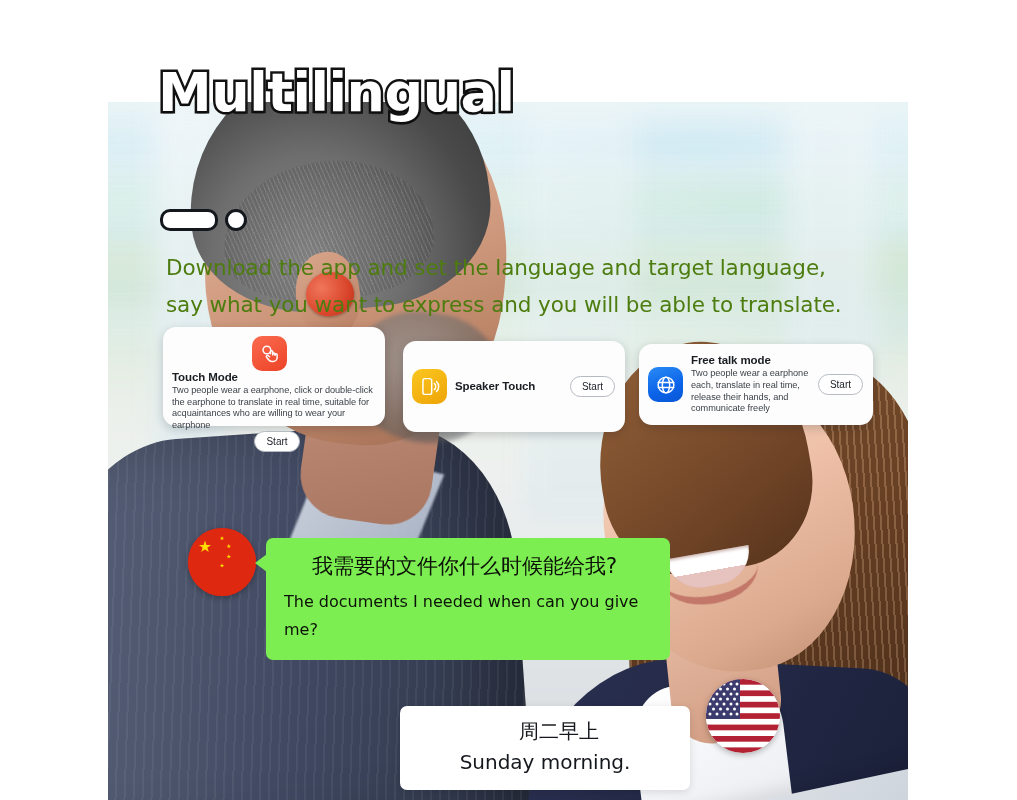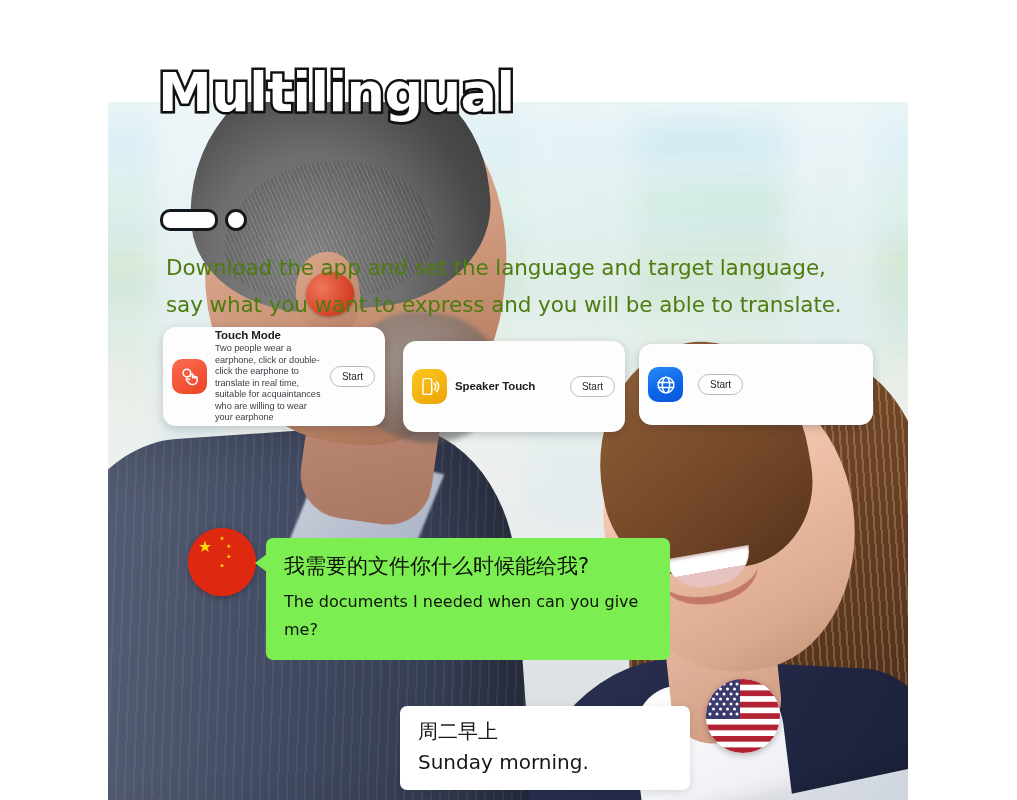--- a/index.html
+++ b/index.html
@@ -311,21 +311,21 @@
   .card {
     position: absolute;
     background: #fdfdfd;
     border-radius: 13px;
     box-shadow: 0 3px 10px rgba(20,30,40,.20);
     display: flex;
     align-items: center;
     padding: 9px 10px 9px 9px;
     box-sizing: border-box;
   }
-  .card-1 { left: 163px; top: 327px; width: 222px; height: 99px; }
+  .card-1 { left: 163px; top: 327px; width: 222px; height: 99px; flex-direction: column; }
   .card-2 { left: 403px; top: 341px; width: 222px; height: 91px; }
   .card-3 { left: 639px; top: 344px; width: 234px; height: 81px; }
 
   .card-icon {
     flex: 0 0 auto;
     width: 35px; height: 35px;
     border-radius: 10px;
     display: flex;
     align-items: center;
     justify-content: center;
@@ -387,37 +387,39 @@
     left: -11px; top: 16px;
     border-top: 9px solid transparent;
     border-bottom: 9px solid transparent;
     border-right: 12px solid #7cee52;
   }
   .bubble-zh {
     font-size: 21px;
     line-height: 28px;
     margin-bottom: 8px;
     font-family: "DejaVu Sans", sans-serif;
+    margin-left: 28px;
   }
   .bubble-en {
     font-size: 16px;
     line-height: 28px;
     font-family: "DejaVu Sans", sans-serif;
   }
 
   .bubble-white {
     position: absolute;
     left: 400px; top: 706px;
     width: 290px;
     background: #ffffff;
     border-radius: 7px;
     padding: 12px 18px 14px 18px;
     box-sizing: border-box;
     color: #14171c;
     box-shadow: 0 2px 8px rgba(0,0,0,.12);
+    text-align: center;
   }
   .bubble-white .bubble-zh,
   .bubble-white .bubble-en { font-size: 20px; line-height: 27px; margin-bottom: 4px; }
   .bubble-white .bubble-en { margin-bottom: 0; }
 </style>
 </head>
 <body>
 
 <div id="stage">
 
@@ -507,20 +509,24 @@
     <div class="start-btn">Start</div>
   </div>
 
   <div class="card card-3">
     <div class="card-icon icon-globe">
       <svg width="22" height="22" viewBox="0 0 24 24" fill="none" stroke="#ffffff" stroke-width="1.6" stroke-linecap="round">
         <circle cx="12" cy="12" r="8.6"></circle>
         <ellipse cx="12" cy="12" rx="4" ry="8.6"></ellipse>
         <path d="M3.6 9.2h16.8M3.6 14.8h16.8"></path>
       </svg>
+    </div>
+    <div class="card-body">
+      <div class="card-title">Free talk mode</div>
+      <div class="card-desc">Two people wear a earphone each, translate in real time, release their hands, and communicate freely</div>
     </div>
     <div class="start-btn">Start</div>
   </div>
 
   <div class="avatar avatar-cn">
     <svg width="68" height="68" viewBox="0 0 60 60">
       <rect width="60" height="60" fill="#de2910"></rect>
       <g fill="#ffde00">
         <polygon points="15,11 18.3,21.1 9.7,14.9 20.3,14.9 11.7,21.1"></polygon>
         <polygon points="30,7 31.2,10.6 27.9,8.6 32.1,8.6 28.8,10.6"></polygon>

